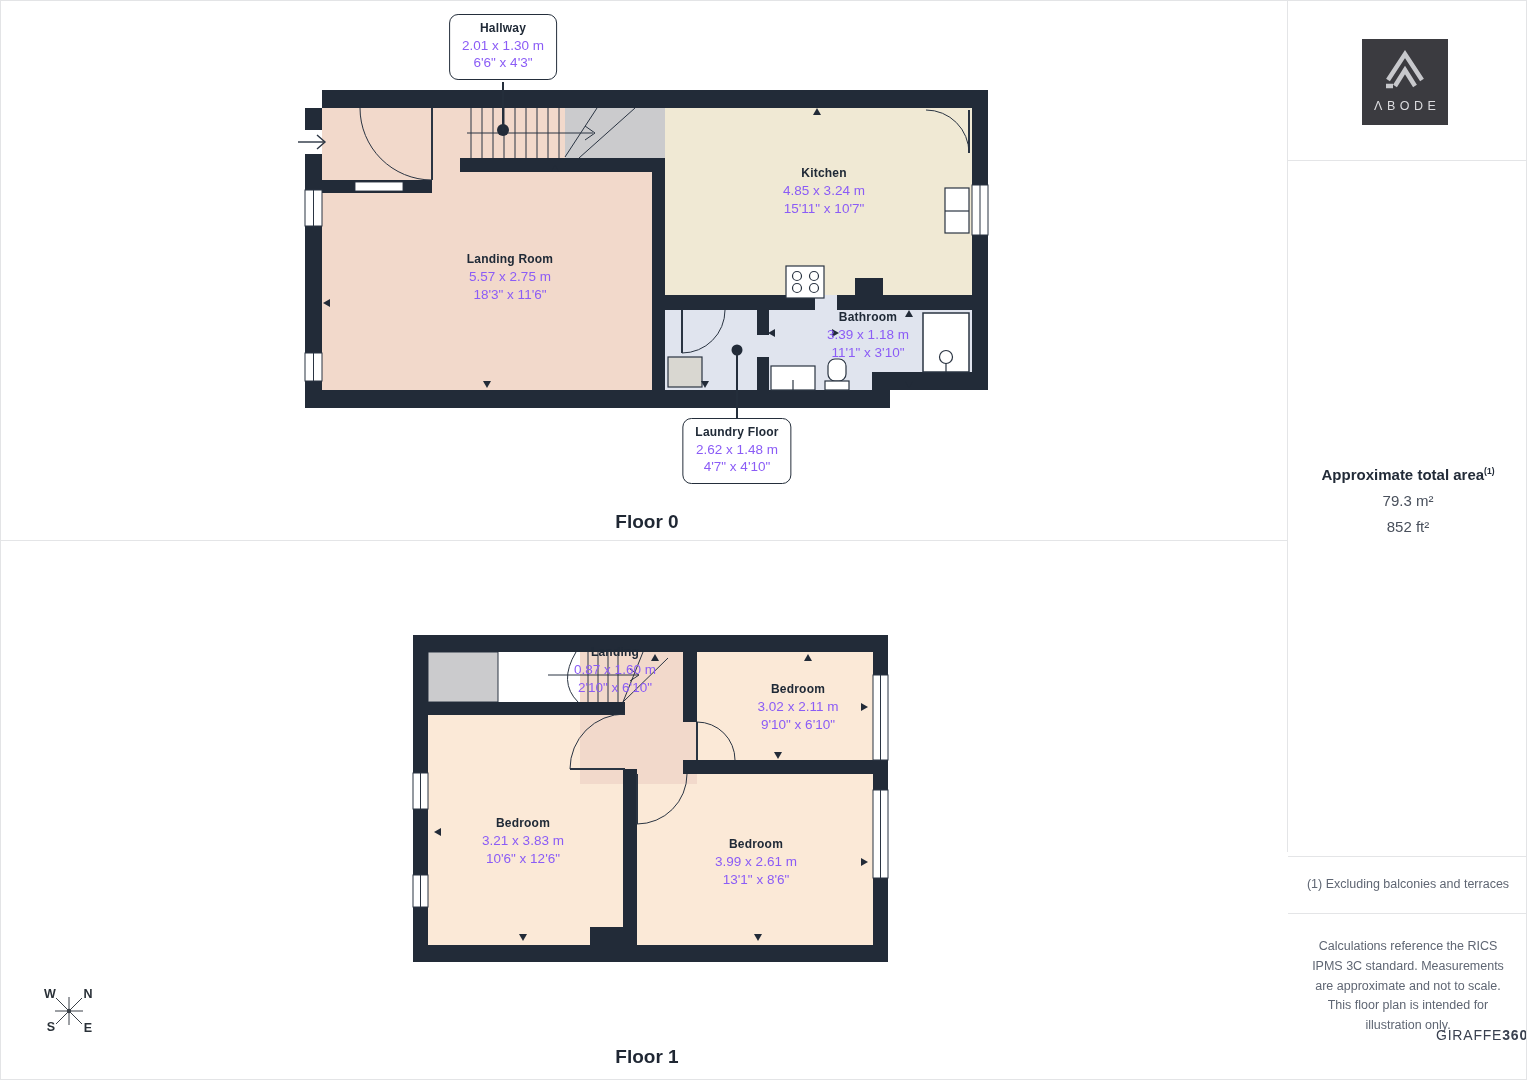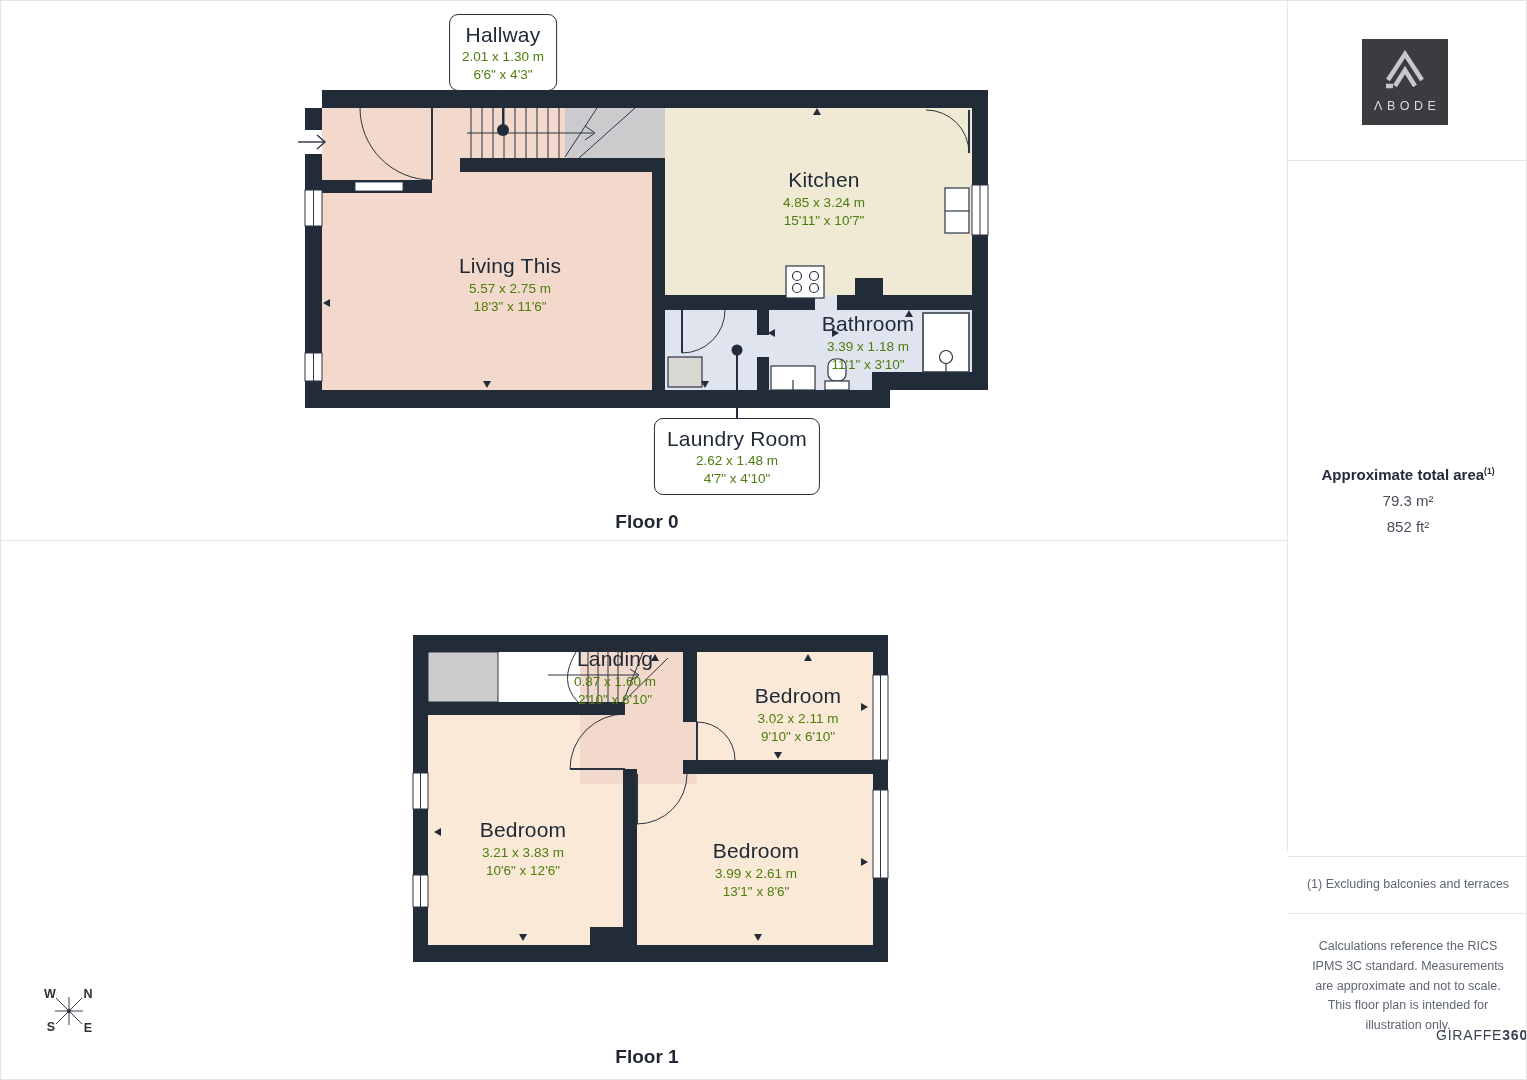--- a/index.html
+++ b/index.html
@@ -5,22 +5,22 @@
   html,body{margin:0;padding:0;background:#ffffff;}
   .page{
     position:relative;width:1527px;height:1080px;background:#ffffff;overflow:hidden;
     font-family:"Liberation Sans","DejaVu Sans",sans-serif;color:#1f2733;
   }
   .frame{position:absolute;inset:0;border:1px solid #e3e4e6;pointer-events:none;}
   .divider-h{position:absolute;left:0;top:540px;width:1287px;height:1px;background:#e4e5e7;}
   .plan-svg{position:absolute;}
   
   .room-label{position:absolute;transform:translateX(-50%);text-align:center;white-space:nowrap;line-height:1.32;}
-  .room-name{font-size:21px;font-weight:400;color:#202a37;letter-spacing:.2px;}
-  .room-dim{font-size:13.5px;color:#4d7c0f;}
+  .room-name{font-size:12px;font-weight:700;color:#202a37;letter-spacing:.2px;}
+  .room-dim{font-size:13.5px;color:#8b5cf6;}
   
   .callout{
     position:absolute;transform:translateX(-50%);text-align:center;white-space:nowrap;
     background:#ffffff;border:1.6px solid #242e3b;border-radius:9px;padding:6px 12px 7px;line-height:1.3;z-index:4;
   }
   .connector{position:absolute;width:1.6px;background:#242e3b;z-index:3;}
   .floor-caption{position:absolute;transform:translateX(-50%);font-size:19px;font-weight:700;color:#1f2733;}
   
   .compass-letter{position:absolute;transform:translate(-50%,-50%);font-size:12.5px;font-weight:700;color:#2a3138;}
   
@@ -140,21 +140,21 @@
       <polygon points="516,30 524,30 520,23"></polygon>
       <polygon points="608,232 616,232 612,225"></polygon>
       <polygon points="608,296 616,296 612,303"></polygon>
       <polygon points="478,244 478,252 471,248"></polygon>
       <polygon points="535,244 535,252 542,248"></polygon>
       <polygon points="404,296 412,296 408,303"></polygon>
     </g>
   </svg>
 
   <div class="room-label" style="left:510px;top:252px">
-    <div class="room-name">Living This</div>
+    <div class="room-name">Landing Room</div>
     <div class="room-dim">5.57 x 2.75 m</div>
     <div class="room-dim">18'3" x 11'6"</div>
   </div>
   <div class="room-label" style="left:824px;top:166px">
     <div class="room-name">Kitchen</div>
     <div class="room-dim">4.85 x 3.24 m</div>
     <div class="room-dim">15'11" x 10'7"</div>
   </div>
   <div class="room-label" style="left:868px;top:310px">
     <div class="room-name">Bathroom</div>
@@ -163,21 +163,21 @@
   </div>
 
   <div class="connector" style="left:502px;top:82px;height:49px"></div>
   <div class="callout" style="left:503px;top:14px">
     <div class="room-name">Hallway</div>
     <div class="room-dim">2.01 x 1.30 m</div>
     <div class="room-dim">6'6" x 4'3"</div>
   </div>
   <div class="connector" style="left:736px;top:352px;height:66px"></div>
   <div class="callout" style="left:737px;top:418px">
-    <div class="room-name">Laundry Room</div>
+    <div class="room-name">Laundry Floor</div>
     <div class="room-dim">2.62 x 1.48 m</div>
     <div class="room-dim">4'7" x 4'10"</div>
   </div>
 
   <div class="floor-caption" style="left:647px;top:511px">Floor 0</div>
 
   <div class="divider-h"></div>
 
   <svg class="plan-svg" style="left:408px;top:632px" width="485" height="333" viewBox="0 0 485 333">
 

